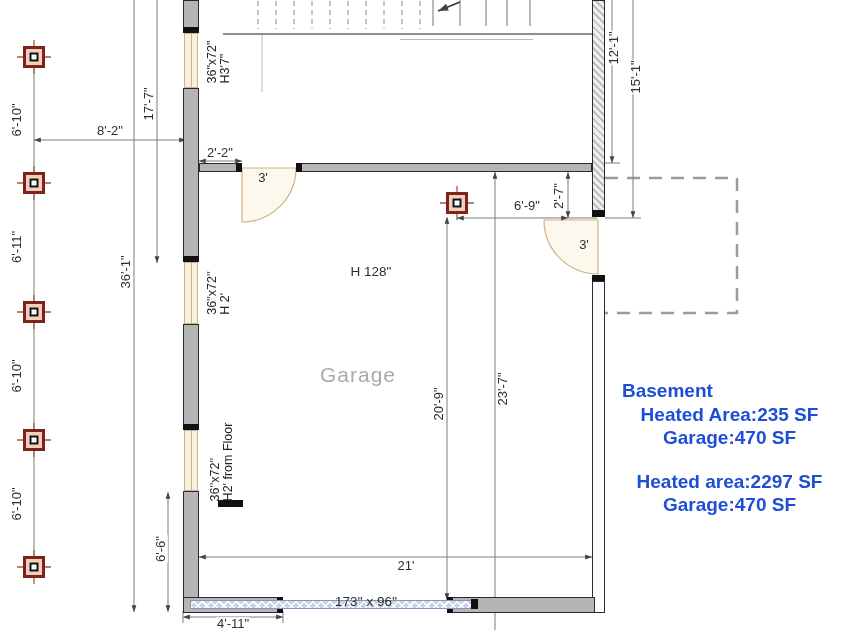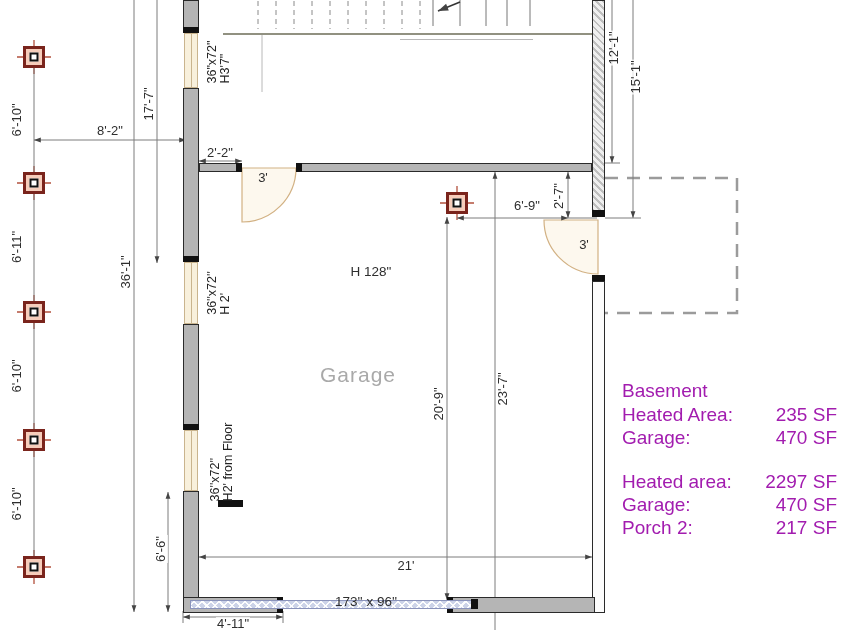--- a/index.html
+++ b/index.html
@@ -19,23 +19,23 @@
   .beam{position:absolute;background:#111;}
   .col-marker{position:absolute;width:22px;height:22px;border:3px solid #7a241c;background:#f6cdbb;box-sizing:border-box;}
   .col-marker .inner{position:absolute;left:50%;top:50%;width:9px;height:9px;transform:translate(-50%,-50%);
       border:2.5px solid #111;background:#fff;box-sizing:border-box;}
   .dim-label{position:absolute;font-size:13px;line-height:14px;color:#2e2e2e;white-space:nowrap;
       background:rgba(255,255,255,.78);padding:0 1px;transform:translate(-50%,-50%);}
   .dim-label.vert{transform:translate(-50%,-50%) rotate(-90deg);}
   .window-label{background:transparent;line-height:13px;font-size:12.5px;color:#222;text-align:left;}
   .room-label{position:absolute;font-size:21px;letter-spacing:1px;color:#a9a9a9;transform:translate(-50%,-50%);background:transparent;}
   .note-label{position:absolute;font-size:13.5px;color:#2e2e2e;transform:translate(-50%,-50%);white-space:nowrap;}
-  .summary{position:absolute;left:622px;top:379px;width:215px;font-size:19px;color:#a21caf;}
+  .summary{position:absolute;left:622px;top:379px;width:215px;font-size:19px;color:#1d4ed8;font-weight:bold;}
   .sum-title{line-height:24px;}
-  .sum-row{display:flex;justify-content:space-between;line-height:23px;}
+  .sum-row{display:flex;justify-content:center;line-height:23px;}
   .sum-gap{height:21px;}
   .italic{font-style:italic;}
 </style>
 </head>
 <body>
 
 <div class="canvas">
 
   <svg class="linework" width="843" height="632" viewBox="0 0 843 632">
     <defs>
@@ -232,19 +232,15 @@
     </div>
     <div class="sum-gap"></div>
     <div class="sum-row">
       <span>Heated area:</span>
       <span>2297 SF</span>
     </div>
     <div class="sum-row">
       <span>Garage:</span>
       <span>470 SF</span>
     </div>
-    <div class="sum-row">
-      <span>Porch 2:</span>
-      <span>217 SF</span>
-    </div>
   </div>
 
 </div>
 
 </body></html>

